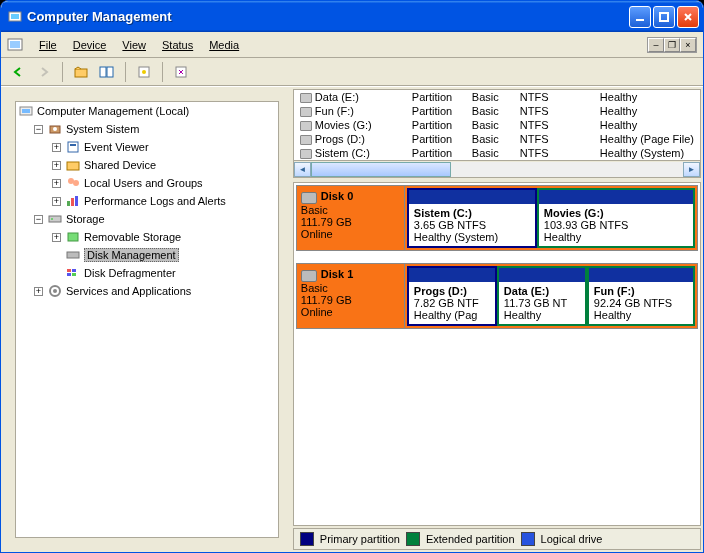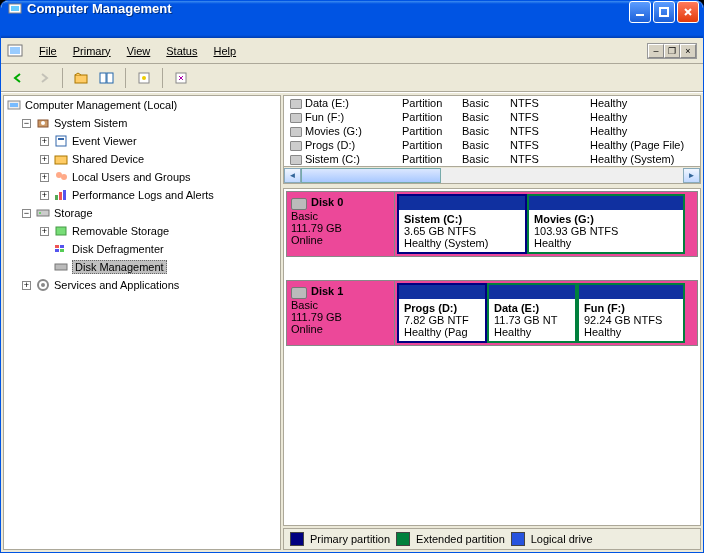--- a/index.html
+++ b/index.html
@@ -1,35 +1,35 @@
 <!DOCTYPE html>
 <html><head>
 <meta charset="utf-8">
 <style>
 * { box-sizing: border-box; margin: 0; padding: 0; font-family: Tahoma, sans-serif; font-size: 11px; }
 body { background: #000; }
 .window { width: 704px; height: 553px; background: #ece9d8; border: 1px solid #0054e3; border-radius: 8px 8px 0 0; overflow: hidden; display: flex; flex-direction: column; }
-.titlebar { height: 37px; background: linear-gradient(to bottom, #3c8cf0 0%, #0054e3 8%, #0054e3 92%, #003db0 100%); display: flex; align-items: flex-start; padding: 0 4px 0 6px; border-radius: 7px 7px 0 0; }
+.titlebar { height: 31px; background: linear-gradient(to bottom, #3c8cf0 0%, #0054e3 8%, #0054e3 92%, #003db0 100%); display: flex; align-items: center; padding: 0 4px 0 6px; border-radius: 7px 7px 0 0; }
 .titlebar-icon { width: 16px; height: 16px; margin-right: 4px; display: flex; align-items: center; justify-content: center; }
 .titlebar-text { color: #fff; font-weight: bold; font-size: 13px; flex: 1; text-shadow: 1px 1px 0 #003080; }
 .titlebar-btns { display: flex; gap: 2px; }
 .tbtn { width: 22px; height: 22px; border-radius: 3px; border: 1px solid #fff; display: flex; align-items: center; justify-content: center; color: #fff; font-weight: bold; font-size: 11px; }
 .tbtn.min { background: linear-gradient(to bottom, #5c9dff, #1b5fd8); }
 .tbtn.max { background: linear-gradient(to bottom, #5c9dff, #1b5fd8); }
 .tbtn.close { background: linear-gradient(to bottom, #ff7a5c, #e33b0c); }
 .menubar { height: 26px; background: #ece9d8; display: flex; align-items: center; padding: 0 6px; border-bottom: 1px solid #aca899; }
 .menubar-icon { width: 16px; height: 16px; margin-right: 8px; }
 .menu-item { padding: 3px 8px; text-decoration: underline; cursor: default; }
 .mdi-btns { margin-left: auto; display: flex; gap: 0; border: 1px solid #999; }
 .mdi-btn { width: 16px; height: 14px; background: #d7d2c3; border-left: 1px solid #fff; border-top: 1px solid #fff; border-right: 1px solid #888; border-bottom: 1px solid #888; display: flex; align-items: center; justify-content: center; font-size: 9px; }
 .toolbar { height: 28px; background: #ece9d8; display: flex; align-items: center; padding: 0 6px; gap: 4px; border-bottom: 1px solid #aca899; }
 .tsep { width: 1px; height: 20px; background: #aca899; margin: 0 3px; }
 .tbtn2 { width: 22px; height: 22px; display: flex; align-items: center; justify-content: center; border: 1px solid transparent; }
 .content { flex: 1; display: flex; border-top: 1px solid #fff; overflow: hidden; }
-.tree { width: 278px; background: #fff; border: 1px solid #aca899; margin: 2px; overflow: auto; }
+.tree { width: 278px; background: #fff; border: 1px solid #aca899; margin: 14px; overflow: auto; }
 .tree-item { display: flex; align-items: center; height: 18px; white-space: nowrap; cursor: default; }
 .toggle { width: 9px; height: 9px; border: 1px solid #888; background: #fff; display: inline-flex; align-items: center; justify-content: center; font-size: 9px; line-height: 1; margin-right: 4px; color: #000; }
 .toggle.empty { border: none; background: transparent; }
 .tree-icon { width: 16px; height: 16px; margin-right: 3px; display: inline-flex; align-items: center; justify-content: center; }
 .tree-label.selected { background: #c0c0c0; border: 1px dotted #666; padding: 0 2px; }
 .l0 { padding-left: 2px; }
 .l1 { padding-left: 18px; }
 .l2 { padding-left: 36px; }
 .right { flex: 1; display: flex; flex-direction: column; margin: 2px 2px 2px 0; }
 .grid { border: 1px solid #aca899; background: #fff; }
@@ -41,21 +41,21 @@
 .c-lay { width: 60px; }
 .c-typ { width: 48px; }
 .c-fs { width: 80px; }
 .c-st { flex: 1; }
 .vol-icon { display: inline-block; width: 12px; height: 10px; background: #ccc; border: 1px solid #888; border-radius: 1px; margin-right: 3px; vertical-align: middle; }
 .hscroll { height: 17px; background: #ece9d8; display: flex; align-items: center; border-top: 1px solid #aca899; }
 .hscroll .arrow { width: 17px; height: 15px; background: linear-gradient(#f0f6ff,#c0d8ff); border: 1px solid #8ab; display: flex; align-items: center; justify-content: center; font-size: 8px; color: #369; }
 .hscroll .track { flex: 1; height: 15px; background: #efefef; position: relative; }
 .hscroll .thumb { position: absolute; left: 0; top: 0; height: 15px; width: 140px; background: linear-gradient(#dbe7ff,#a8c8ff); border: 1px solid #7aa; }
 .diskview { flex: 1; background: #fff; border: 1px solid #aca899; margin-top: 4px; overflow: auto; padding: 2px; }
-.disk-row { display: flex; margin-bottom: 23px; border: 1px solid #888; background: #ec4899; }
+.disk-row { display: flex; margin-bottom: 12px; border: 1px solid #888; background: #f97316; }
 .disk-info { width: 108px; padding: 4px; border-right: 1px solid #888; }
 .disk-info .dname { font-weight: bold; }
 .disk-icon { display: inline-block; width: 16px; height: 12px; background: #bbb; border: 1px solid #777; border-radius: 2px; margin-right: 4px; vertical-align: middle; }
 .disk-parts { flex: 1; display: flex; gap: 0; padding: 2px; }
 .part { border: 2px solid #00803d; background: #fff; display: flex; flex-direction: column; }
 .part.primary { border-color: #000080; }
 .part-hdr { height: 14px; background: #1030a0; }
 .part-body { padding: 3px 5px; font-size: 11px; }
 .part-body .pname { font-weight: bold; }
 .legend { height: 22px; background: #eeede0; border: 1px solid #aca899; margin-top: 2px; display: flex; align-items: center; gap: 6px; padding: 0 6px; }
@@ -94,24 +94,24 @@
   </div>
 
   <div class="menubar">
     <span class="menubar-icon">
       <svg width="16" height="16">
           <rect x="1" y="2" width="14" height="11" fill="#fff" stroke="#777"></rect>
           <rect x="3" y="4" width="10" height="7" fill="#9cf"></rect>
         </svg>
     </span>
     <span class="menu-item">File</span>
-    <span class="menu-item">Primary</span>
+    <span class="menu-item">Device</span>
     <span class="menu-item">View</span>
     <span class="menu-item">Status</span>
-    <span class="menu-item">Help</span>
+    <span class="menu-item">Media</span>
     <div class="mdi-btns">
       <div class="mdi-btn">–</div>
       <div class="mdi-btn">❐</div>
       <div class="mdi-btn">×</div>
     </div>
   </div>
 
   <div class="toolbar">
     <div class="tbtn2">
         <svg width="14" height="14">
@@ -229,36 +229,36 @@
             <svg width="16" height="16">
               <rect x="3" y="4" width="10" height="8" fill="#7d7" stroke="#494"></rect>
             </svg>
           </span>
           <span>Removable Storage</span>
         </div>
       <div class="tree-item l2">
           <span class="toggle empty"></span>
           <span class="tree-icon">
             <svg width="16" height="16">
+              <rect x="2" y="5" width="12" height="6" fill="#bbb" stroke="#777"></rect>
+            </svg>
+          </span>
+          <span class="tree-label selected">Disk Management</span>
+        </div>
+      <div class="tree-item l2">
+          <span class="toggle empty"></span>
+          <span class="tree-icon">
+            <svg width="16" height="16">
               <rect x="2" y="4" width="4" height="3" fill="#e55"></rect>
               <rect x="7" y="4" width="4" height="3" fill="#55e"></rect>
               <rect x="2" y="8" width="4" height="3" fill="#55e"></rect>
               <rect x="7" y="8" width="4" height="3" fill="#5c5"></rect>
             </svg>
           </span>
           <span>Disk Defragmenter</span>
-        </div>
-      <div class="tree-item l2">
-          <span class="toggle empty"></span>
-          <span class="tree-icon">
-            <svg width="16" height="16">
-              <rect x="2" y="5" width="12" height="6" fill="#bbb" stroke="#777"></rect>
-            </svg>
-          </span>
-          <span class="tree-label selected">Disk Management</span>
         </div>
       <div class="tree-item l1">
           <span class="toggle">+</span>
           <span class="tree-icon">
             <svg width="16" height="16">
               <circle cx="8" cy="8" r="5" fill="none" stroke="#888" stroke-width="2"></circle>
               <circle cx="8" cy="8" r="2" fill="#888"></circle>
             </svg>
           </span>
           <span>Services and Applications</span>

